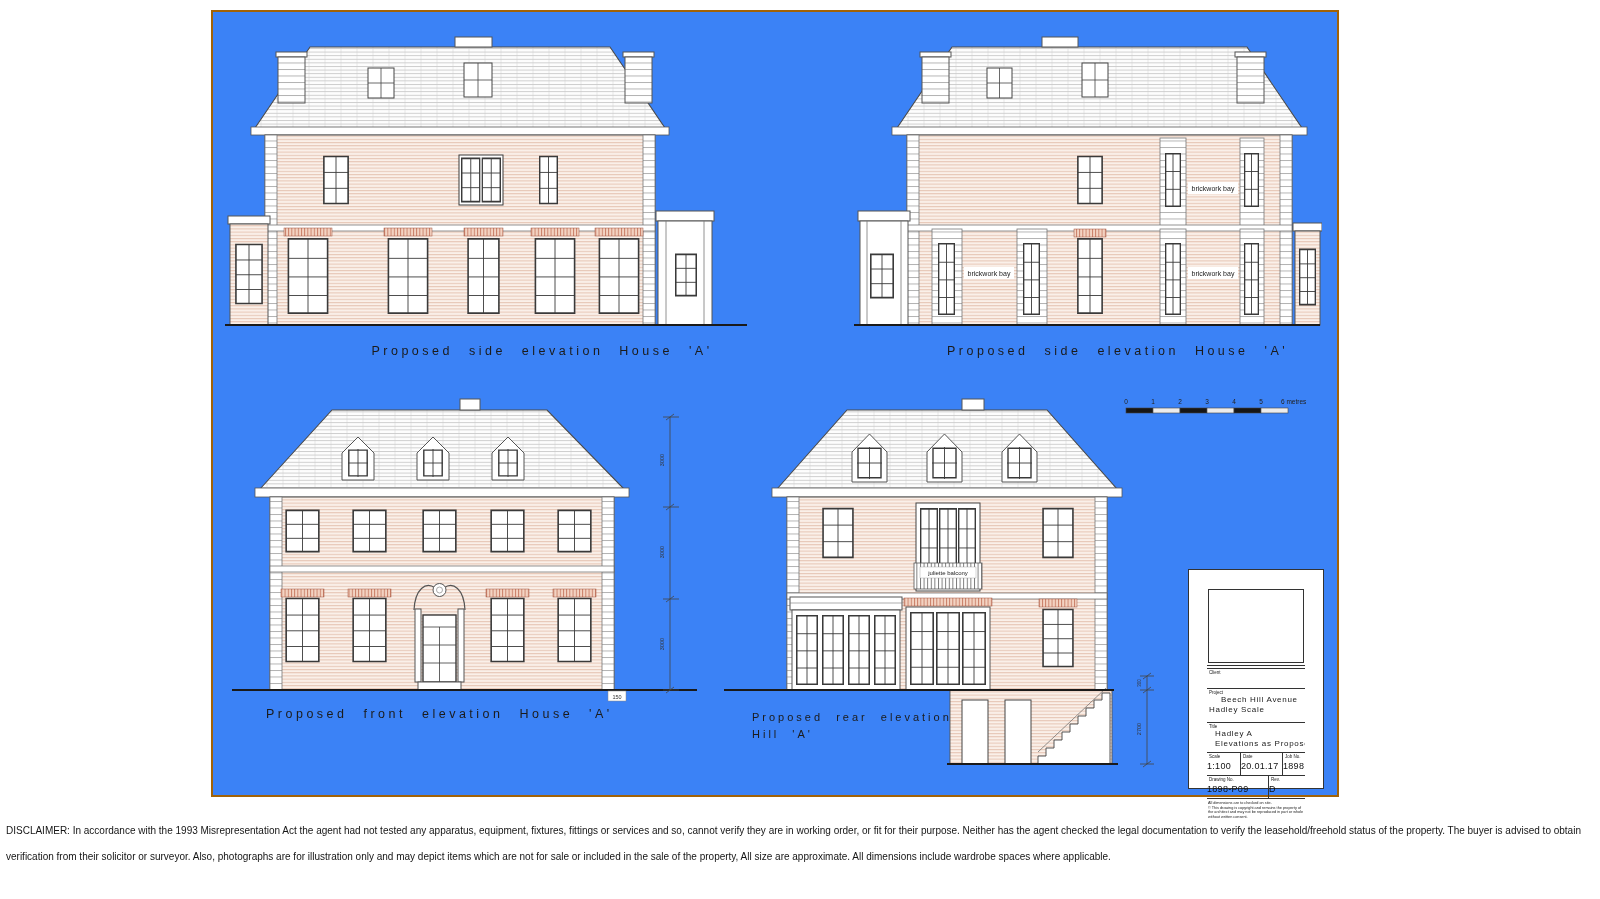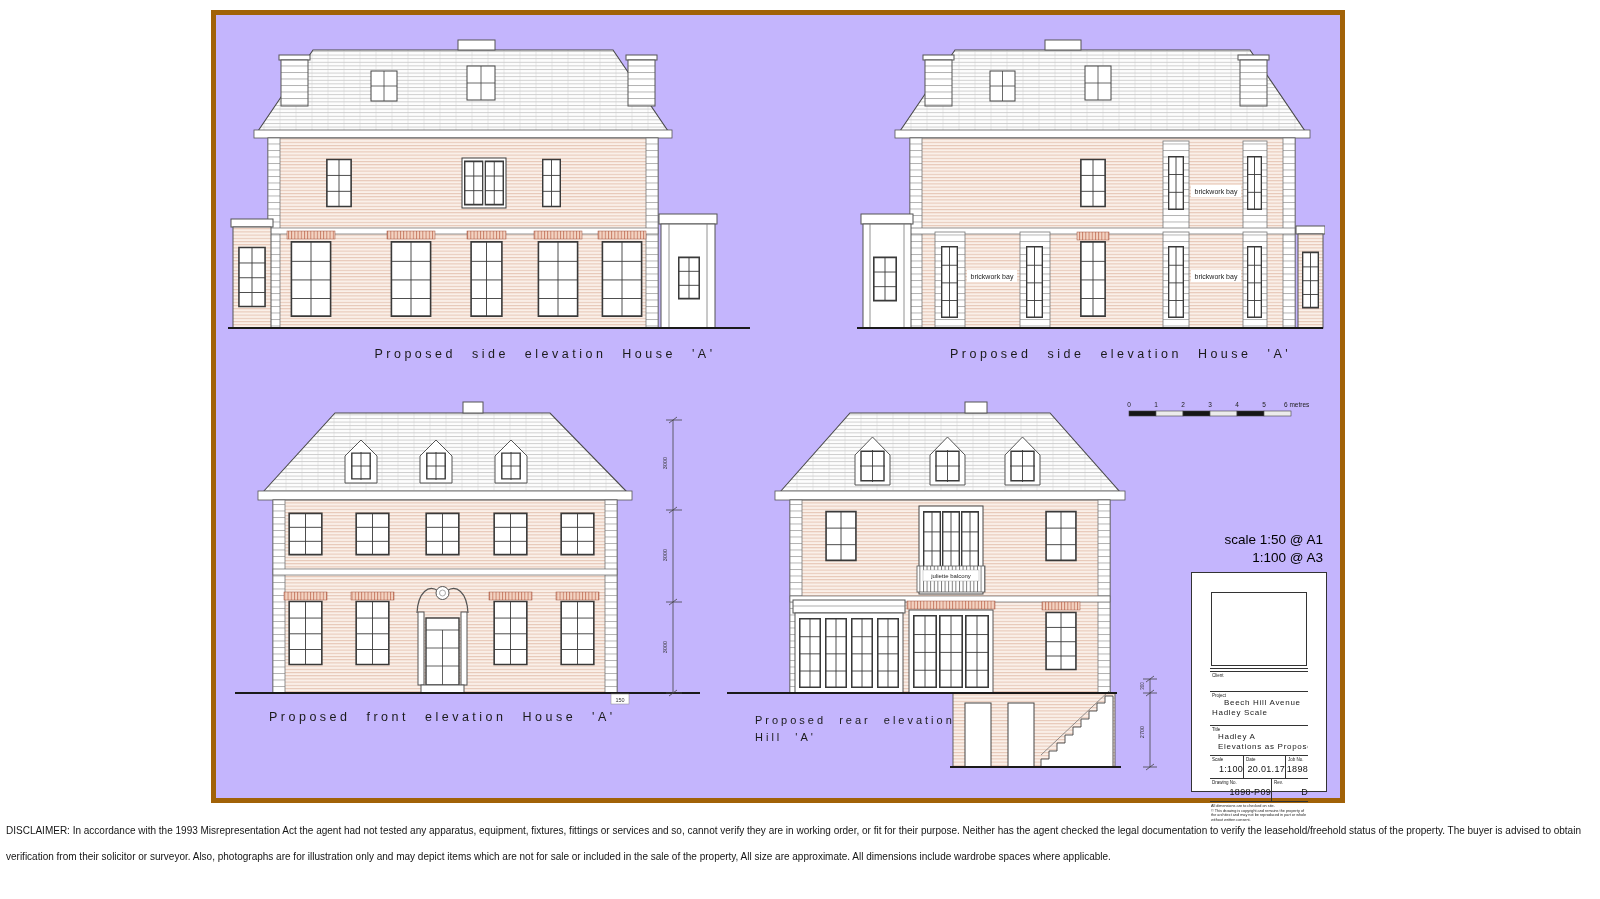--- a/index.html
+++ b/index.html
@@ -1,37 +1,37 @@
 <!DOCTYPE html>
 <html><head>
 <meta charset="utf-8">
 <style>
   html,body{margin:0;padding:0;background:#ffffff;}
   body{width:1600px;height:899px;position:relative;font-family:"Liberation Sans",sans-serif;color:#111;overflow:hidden;}
-  .sheet{position:absolute;left:211px;top:10px;width:1124px;height:783px;border:5px solid #a16207;background:#c4b5fd;}
+  .sheet{position:absolute;left:211px;top:10px;width:1124px;height:783px;border:2px solid #a16207;background:#3b82f6;}
   .sheet svg{position:absolute;}
   .caption{position:absolute;font-size:12.5px;font-weight:500;color:#1b1b1b;letter-spacing:3.5px;word-spacing:9px;white-space:nowrap;}
   .caption.center{text-align:center;}
   .caption2{position:absolute;font-size:11px;font-weight:500;color:#1b1b1b;letter-spacing:3px;word-spacing:7px;line-height:16.5px;white-space:nowrap;}
   .scalenote{position:absolute;left:940px;top:516px;width:167px;text-align:right;font-size:13.5px;line-height:17.5px;color:#000;}
   
   .tb{position:absolute;left:975px;top:557px;width:136px;height:220px;border:1.2px solid #333;background:#fff;padding:18px;box-sizing:border-box;font-family:"Liberation Sans",sans-serif;}
   .tb-logo{border:1px solid #333;height:72px;margin:1px;}
   .tb-dbl{height:2px;border-top:1px solid #333;border-bottom:1px solid #333;margin-top:2px;}
   .tb-sec{border-bottom:1px solid #333;position:relative;overflow:hidden;}
   .tb-lab{display:block;font-size:4.5px;color:#222;padding:1px 0 0 2px;line-height:5px;}
   .tb-val{font-size:8px;color:#1a1a1a;letter-spacing:.7px;line-height:10px;white-space:nowrap;}
   .sec-client{height:19px;}
   .sec-project{height:33px;}
   .sec-title{height:29px;}
   .tb-row{display:flex;border-bottom:1px solid #333;height:22px;}
   .tb-row:last-of-type{border-bottom:1px solid #333;}
   .tb-cell{position:relative;border-right:1px solid #333;box-sizing:border-box;overflow:hidden;}
   .tb-cell:last-child{border-right:none;}
-  .tb-cell .cv{display:block;text-align:right;font-size:9px;letter-spacing:.3px;margin-top:2px;}
+  .tb-cell .cv{display:block;text-align:left;font-size:9px;letter-spacing:.3px;margin-top:2px;}
   .tb-notes{padding:2px 1px 0 1px;font-size:3.8px;line-height:4.6px;color:#222;}
   .disclaimer{position:absolute;left:6px;top:818px;width:1588px;font-size:10px;line-height:26px;color:#141414;}
 </style>
 </head>
 <body>
 
 <svg width="0" height="0" style="position:absolute" aria-hidden="true">
   <defs>
     <pattern id="pSide" width="6" height="3.2" patternUnits="userSpaceOnUse">
       <rect width="6" height="3.2" fill="#faf0e9"></rect>
@@ -337,24 +337,20 @@
   </svg>
 
   <div class="caption center" style="left:119px;top:332px;width:420px">Proposed side elevation House 'A'</div>
   <div class="caption center" style="left:734px;top:332px;width:320px">Proposed side elevation House 'A'</div>
   <div class="caption center" style="left:53px;top:695px;width:320px">Proposed front elevation House 'A'</div>
   <div class="caption2" style="left:539px;top:697px;width:240px">
     <div>Proposed rear elevation</div>
     <div>Hill 'A'</div>
   </div>
 
-  <div class="scalenote">
-    <div>scale 1:50 @ A1</div>
-    <div>1:100 @ A3</div>
-  </div>
 
   <div class="tb">
     <div class="tb-logo"></div>
     <div class="tb-dbl"></div>
     <div class="tb-sec sec-client">
       <span class="tb-lab">Client</span>
     </div>
     <div class="tb-sec sec-project">
       <span class="tb-lab">Project</span>
       <div class="tb-val" style="padding-left:14px">Beech Hill Avenue</div>

